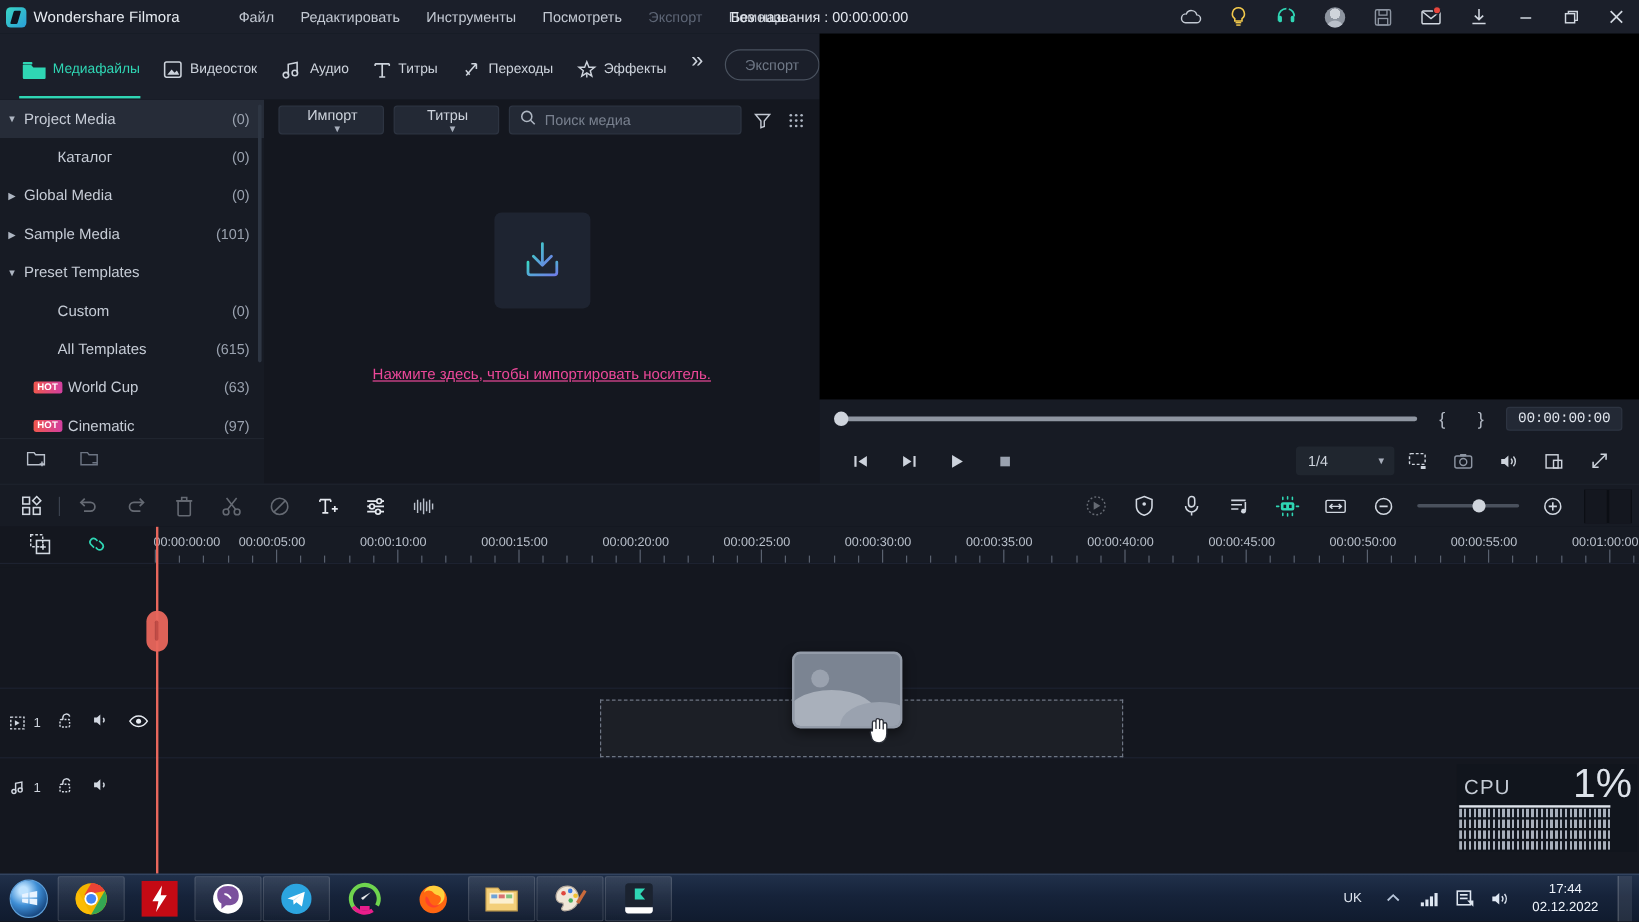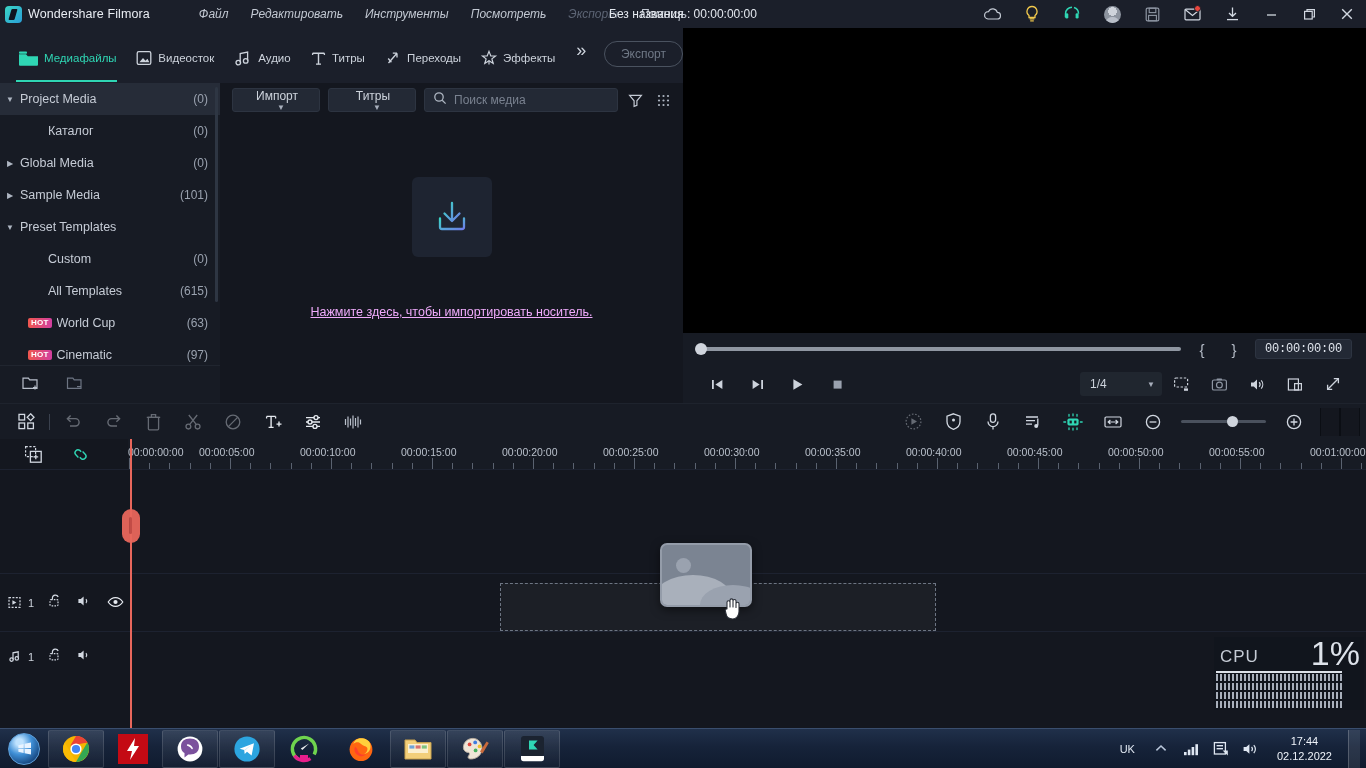--- a/index.html
+++ b/index.html
@@ -22,21 +22,21 @@
     width: 17px; height: 17px; background: linear-gradient(135deg,#3ad6c5,#2a9ed8);
     border-radius: 4px; position: relative;
   }
   .logo-diamond:after {
     content: ""; position: absolute; left: 5px; top: 3px; width: 6px; height: 11px;
     background: #0f1420; transform: skewX(-16deg); border-radius: 1px;
   }
   .app-name { font-size: 12.5px; color: #e9edf3; margin-left: 2px; letter-spacing: .1px; }
   .menubar { display: flex; margin-left: 38px; gap: 0px; }
   .menu-item {
-    font-size: 12px; color: #c2c8d2; padding: 4px 11px; cursor: default; white-space: nowrap; font-style: italic;
+    font-size: 12px; color: #c2c8d2; padding: 4px 11px; cursor: default; white-space: nowrap;
   }
   .menu-item.dim { color: #5d6575; }
   .win-title {
     position: absolute; left: 0; right: 0; top: 0; height: 28px;
     display: flex; align-items: center; justify-content: center;
     font-size: 12px; color: #e4e8ef; pointer-events: none;
   }
   .tb-right { position: absolute; right: 0; top: 0; height: 28px; display: flex; align-items: center; }
   .tb-btn {
     width: 40px; height: 28px; display: flex; align-items: center; justify-content: center;
@@ -146,21 +146,21 @@
   .dropzone {
     position: absolute; left: 0; top: 34px; width: 463px; height: 286px;
     display: flex; flex-direction: column; align-items: center; justify-content: flex-start;
     padding-top: 60px;
   }
   .dz-icon {
     width: 80px; height: 80px; background: #1e2431; border-radius: 6px;
     display: flex; align-items: center; justify-content: center;
   }
   .dz-text { margin-top: 44px; font-size: 12.5px; color: #c9cfd9; text-align: center; line-height: 1.45; }
-  .dz-link { display: block; color: #f0abfc; text-decoration: underline; margin-top: 2px; cursor: default; }
+  .dz-link { display: block; color: #ec4899; text-decoration: underline; margin-top: 2px; cursor: default; }
 
   
   .preview {
     position: absolute; left: 683px; top: 28px; width: 683px; height: 305px; background: #000;
   }
   .player-bar {
     position: absolute; left: 683px; top: 333px; width: 683px; height: 70px; background: #171b24;
   }
   .seekrow { display: flex; align-items: center; height: 32px; padding: 0 14px; gap: 10px; }
   .seek-track {

